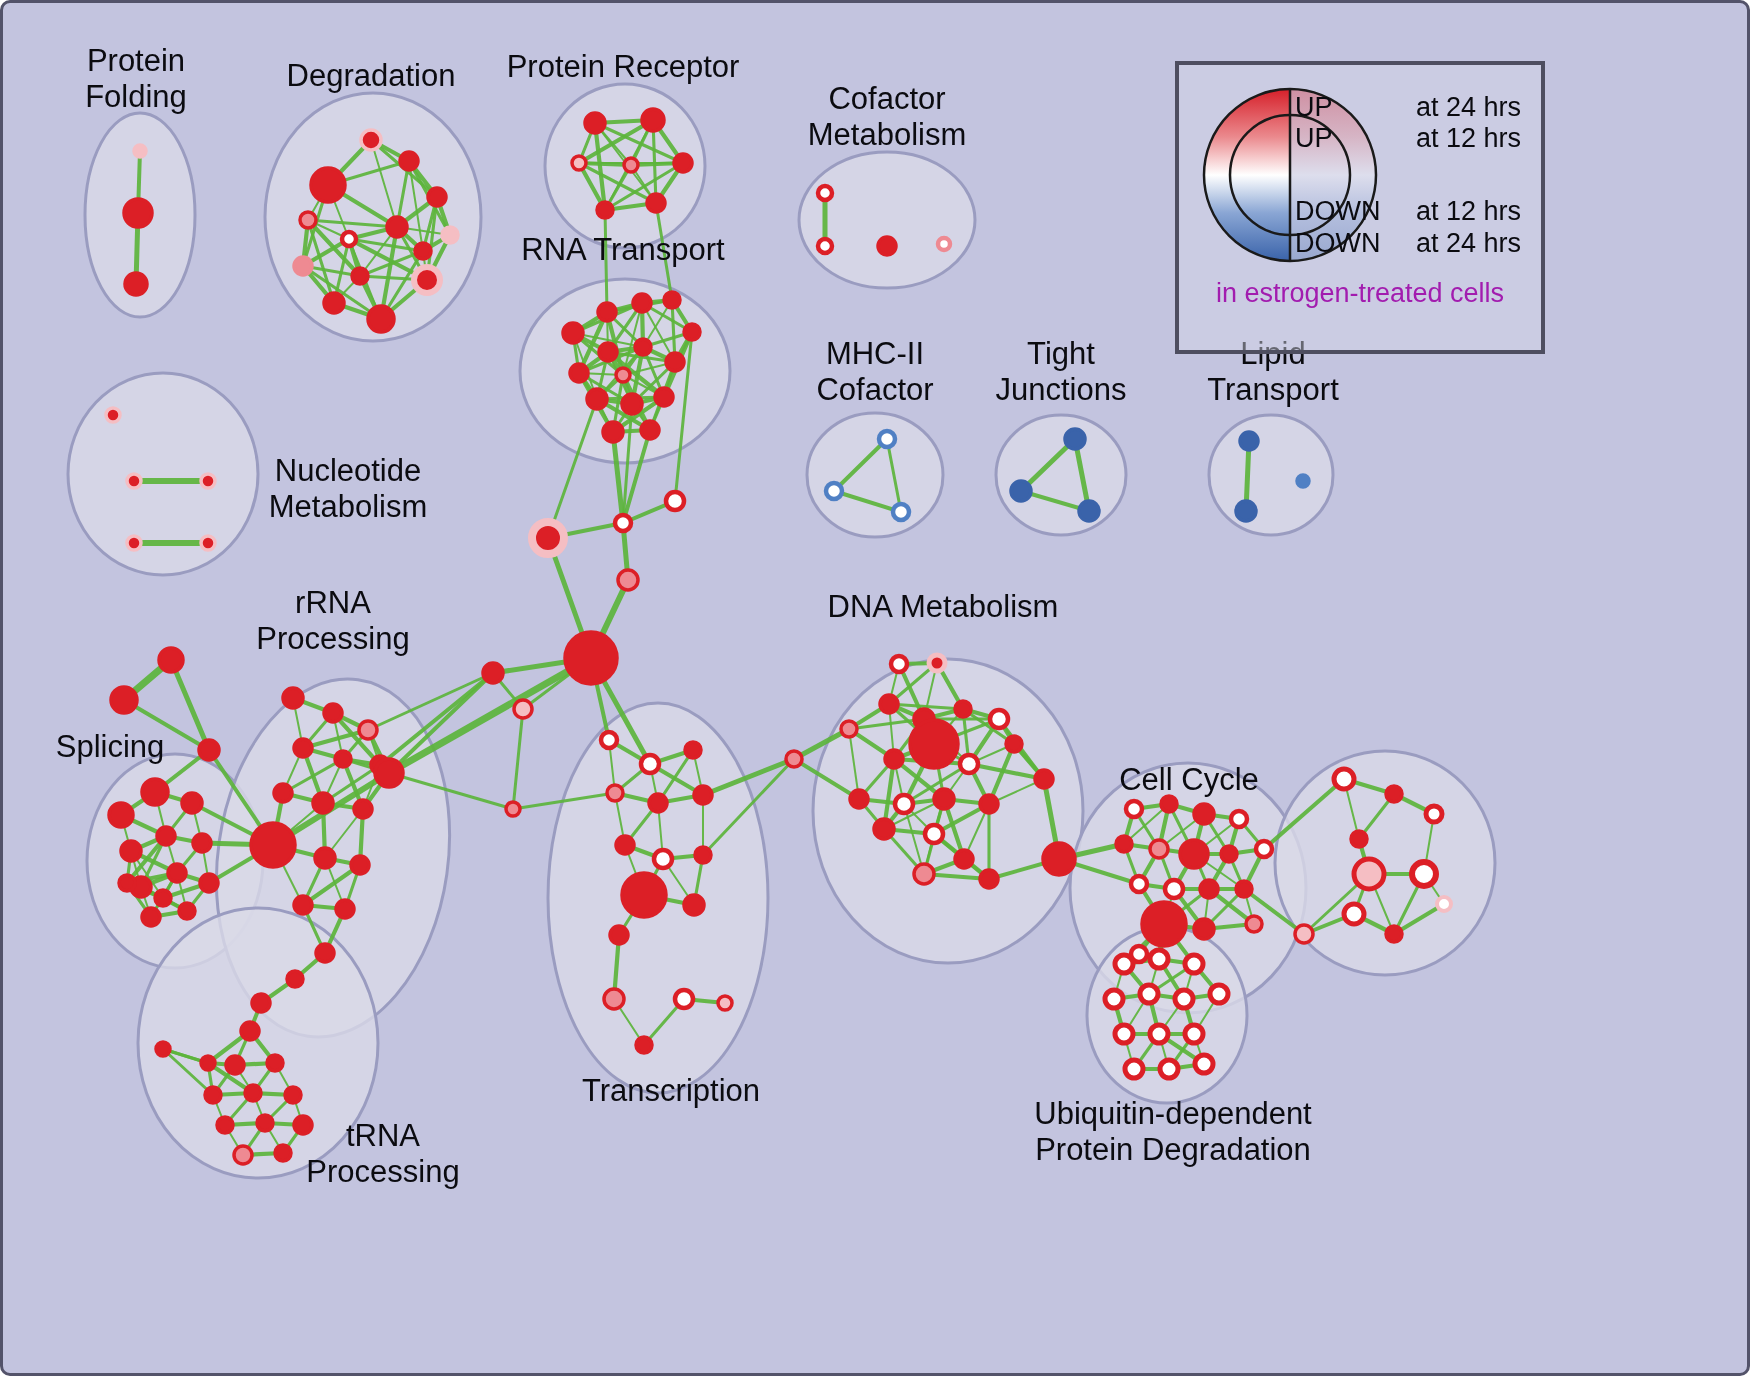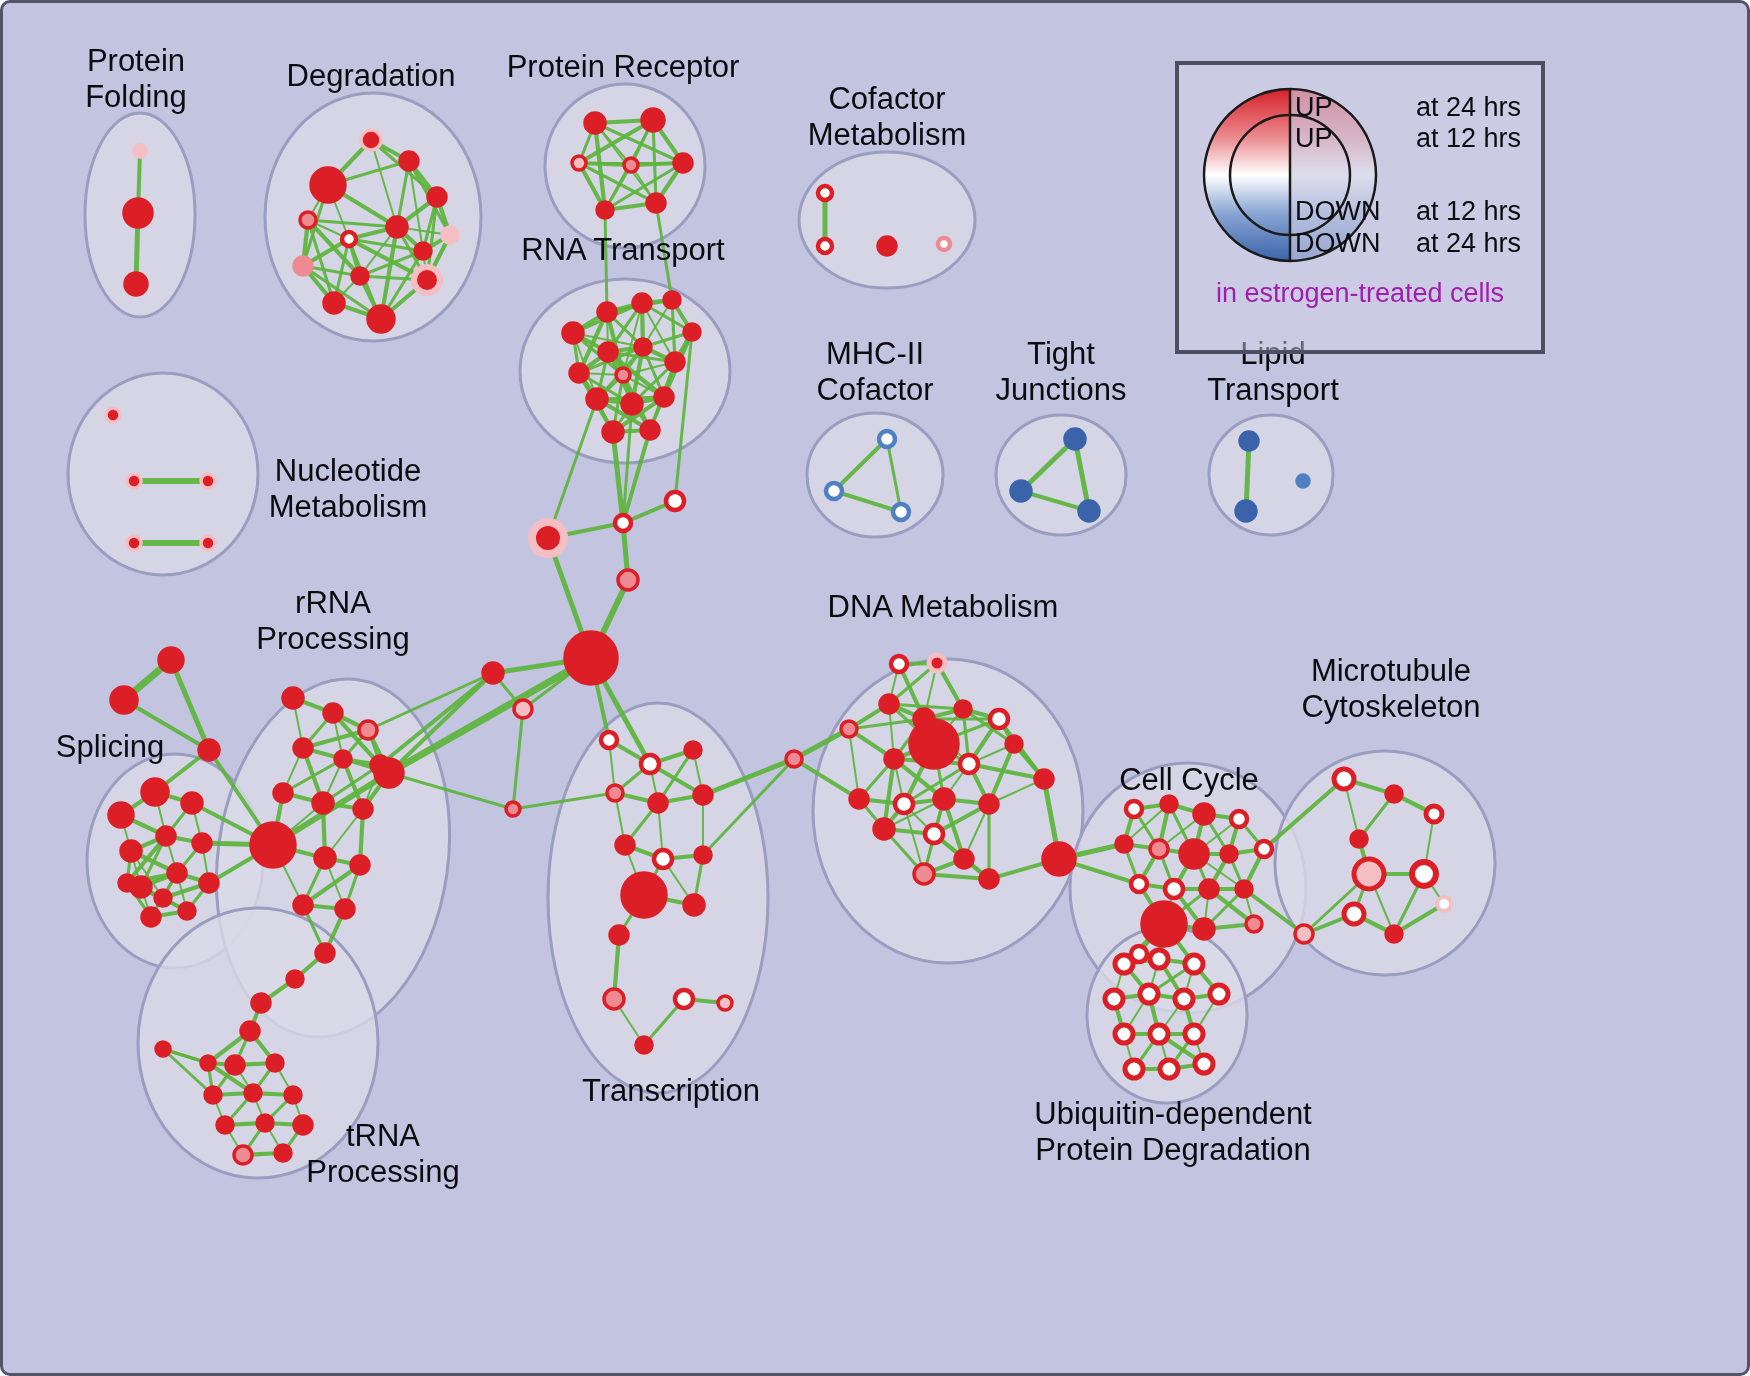--- a/index.html
+++ b/index.html
@@ -741,22 +741,20 @@
   <div class="lbl" style="left:1058px;top:333px">Tight
 Junctions</div>
   <div class="lbl" style="left:1270px;top:333px">Lipid
 Transport</div>
   <div class="lbl" style="left:345px;top:450px">Nucleotide
 Metabolism</div>
   <div class="lbl" style="left:330px;top:582px">rRNA
 Processing</div>
   <div class="lbl" style="left:107px;top:726px">Splicing</div>
   <div class="lbl" style="left:940px;top:586px">DNA Metabolism</div>
-  <div class="lbl" style="left:1388px;top:650px">Microtubule
-Cytoskeleton</div>
   <div class="lbl" style="left:1186px;top:759px">Cell Cycle</div>
   <div class="lbl" style="left:668px;top:1070px">Transcription</div>
   <div class="lbl" style="left:380px;top:1115px">tRNA
 Processing</div>
   <div class="lbl" style="left:1170px;top:1093px">Ubiquitin-dependent
 Protein Degradation</div>
 
   <div class="legend">
     <svg width="362" height="285" viewBox="0 0 362 285">
       <defs>

